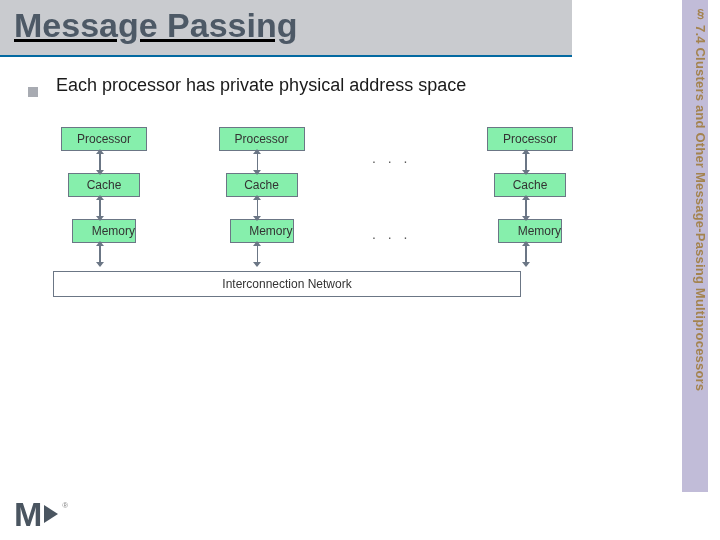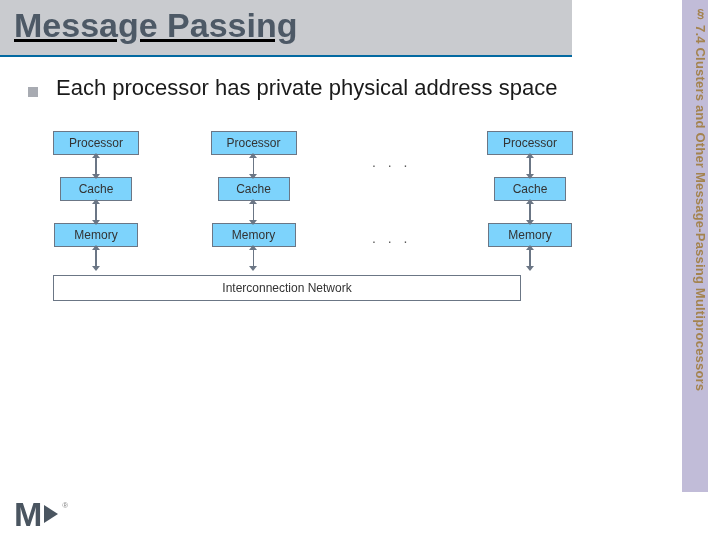--- a/index.html
+++ b/index.html
@@ -51,46 +51,47 @@
   }
   .sq {
     width: 10px;
     height: 10px;
     background: #a8abb2;
     margin-top: 12px;
     margin-right: 18px;
     flex: 0 0 10px;
   }
   .li-text {
-    font-size: 22px;
+    font-size: 18px;
     color: #1a1a1a;
     line-height: 1.2;
   }
   .diagram {
     margin: 30px auto 0 auto;
     width: 520px;
     position: relative;
   }
   .row {
     display: flex;
     justify-content: space-between;
     align-items: center;
     margin-bottom: 6px;
   }
   .box {
     border: 1.5px solid #6b7685;
     font-size: 12px;
     color: #333;
     text-align: center;
     padding: 4px 0;
-    background: #7dd3fc;
+    background: #86efac;
+    margin-left: 8px;
   }
   .box.proc { width: 86px; }
   .box.cache { width: 72px; }
-  .box.mem { width: 84px; }
+  .box.mem { width: 64px; text-align: right; }
   .arrow-v {
     width: 1.5px;
     height: 18px;
     background: #6b7685;
     position: relative;
     margin: 2px 0;
   }
   .arrow-v::before, .arrow-v::after {
     content: "";
     position: absolute;

